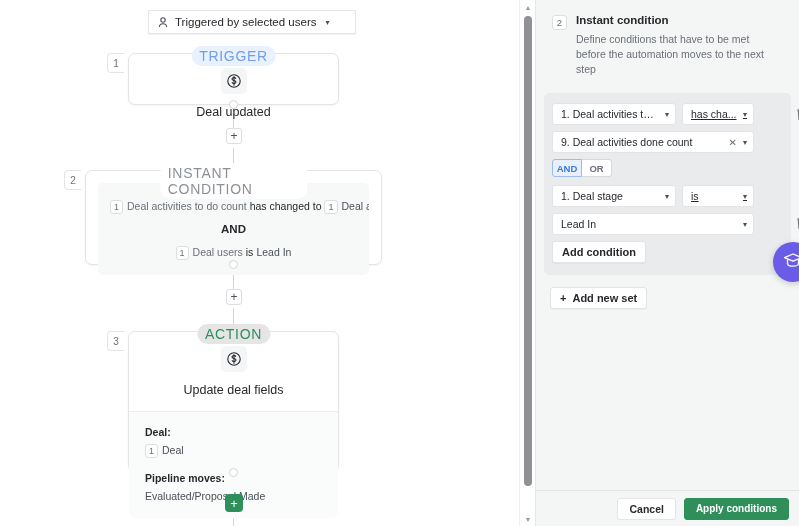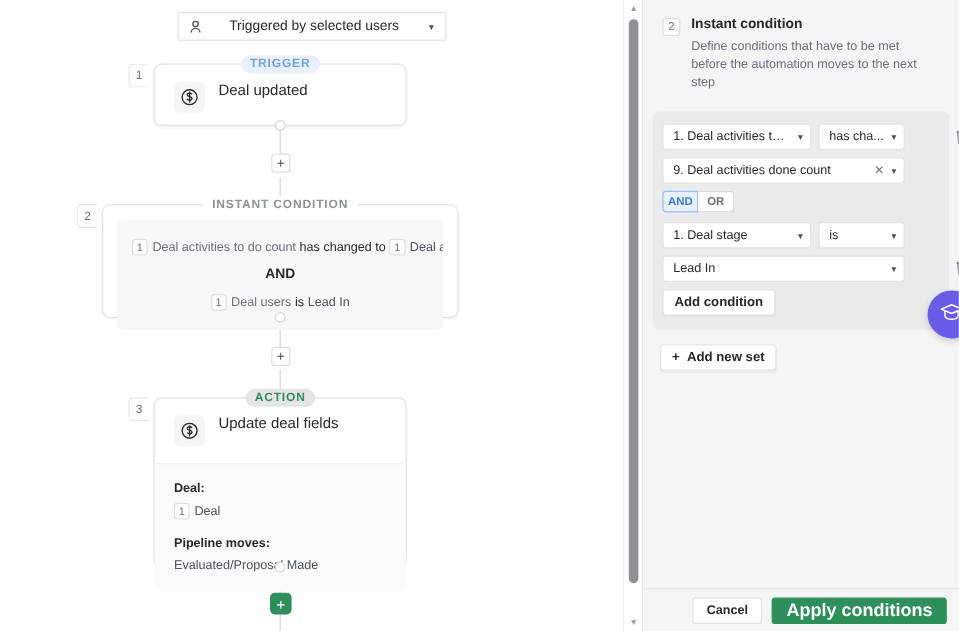--- a/index.html
+++ b/index.html
@@ -16,22 +16,22 @@
     position: relative;
     width: 519px; height: 526px;
     background: #ffffff;
     overflow: hidden;
   }
 
   
   .scope-select {
     position: absolute; left: 148px; top: 10px;
     height: 24px;
-    display: flex; align-items: center; gap: 23px;
-    padding: 0 9px 0 9px;
+    display: flex; align-items: center; gap: 7px;
+    padding: 0 25px 0 9px;
     background: #ffffff;
     border: 1px solid #e3e4e5;
     border-radius: 0;
     box-shadow: 0 1px 1px rgba(0,0,0,.04);
     font-size: 11.5px; color: #26282c;
     white-space: nowrap;
   }
   .scope-select .caret { color: #4b5059; font-size: 8px; margin-left: 2px; }
   .person-icon { display:block; }
 
@@ -59,29 +59,30 @@
     background: #ffffff;
     font-size: 10px; color: #6b7078;
     display: flex; align-items: center; justify-content: center;
   }
   .badge {
     position: absolute;
     top: -8px;
     left: 50%; transform: translateX(-50%);
     padding: 2px 8px;
     border-radius: 10px;
-    font-size: 10px; font-weight: bold; letter-spacing: .7px;
+    font-size: 14px; font-weight: normal; letter-spacing: .7px;
   }
   .badge.trigger { background: #e8f1fd; color: #6f9fe8; }
   .badge.instant { background: #ffffff; color: #8c9196; }
   .badge.action  { background: #e5e5e5; color: #2f8f5b; }
 
   .step-head {
-    display: flex; gap: 11px;
+    display: flex; align-items: center; gap: 11px;
     padding: 14px 16px;
+    flex-direction: column;
   }
   .step-icon {
     width: 26px; height: 26px;
     background: #f4f5f6;
     border-radius: 5px;
     display: flex; align-items: center; justify-content: center;
     flex: 0 0 auto;
   }
   .step-title { font-size: 12.5px; color: #26282c; }
 
@@ -220,21 +221,21 @@
     border-radius: 3px;
     display: flex; align-items: center;
     padding: 0 6px 0 8px;
     font-size: 10.5px; color: #26282c;
     white-space: nowrap; overflow: hidden;
   }
   .sel .sel-text { flex: 1; overflow: hidden; text-overflow: ellipsis; white-space: nowrap; }
   .sel .caret { color: #4b5059; font-size: 8px; margin-left: 6px; flex: 0 0 auto; }
   .sel .clear { color: #6b7078; font-size: 10px; margin-left: 6px; flex: 0 0 auto; }
   .sel.w-field { width: 124px; }
-  .sel.w-op { width: 72px; }
+  .sel.w-op { width: 72px; text-decoration: underline; }
   .sel.w-full { width: 202px; }
   .trash {
     position: absolute; right: -26px;
     width: 14px; height: 16px;
   }
   .andor { display: flex; margin: 4px 0 8px 0; }
   .andor div {
     height: 18px; min-width: 30px;
     display: flex; align-items: center; justify-content: center;
     font-size: 9.5px; font-weight: bold;
@@ -265,21 +266,21 @@
   }
   .btn-cancel {
     height: 22px; padding: 0 11px;
     background: #ffffff; border: 1px solid #e3e4e5; border-radius: 3px;
     font-size: 10.5px; font-weight: bold; color: #26282c;
     display: flex; align-items: center;
   }
   .btn-apply {
     height: 22px; padding: 0 11px;
     background: #2f8f5b; border: 1px solid #2f8f5b; border-radius: 3px;
-    font-size: 15px; font-weight: bold; color: #ffffff;
+    font-size: 10px; font-weight: bold; color: #ffffff;
     display: flex; align-items: center;
   }
 
   
   .academy {
     position: absolute; right: -14px; top: 242px;
     width: 40px; height: 40px;
     background: #6b5ce7;
     border-radius: 50%;
     display: flex; align-items: center; justify-content: center;

